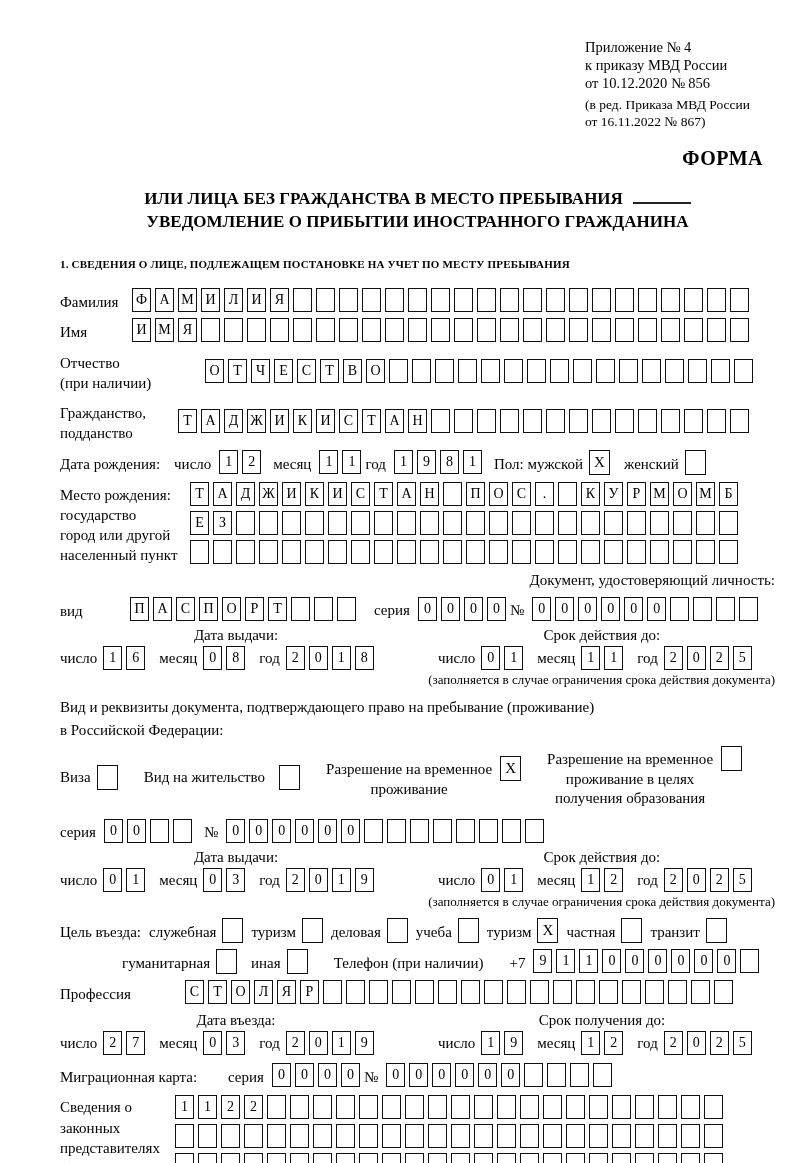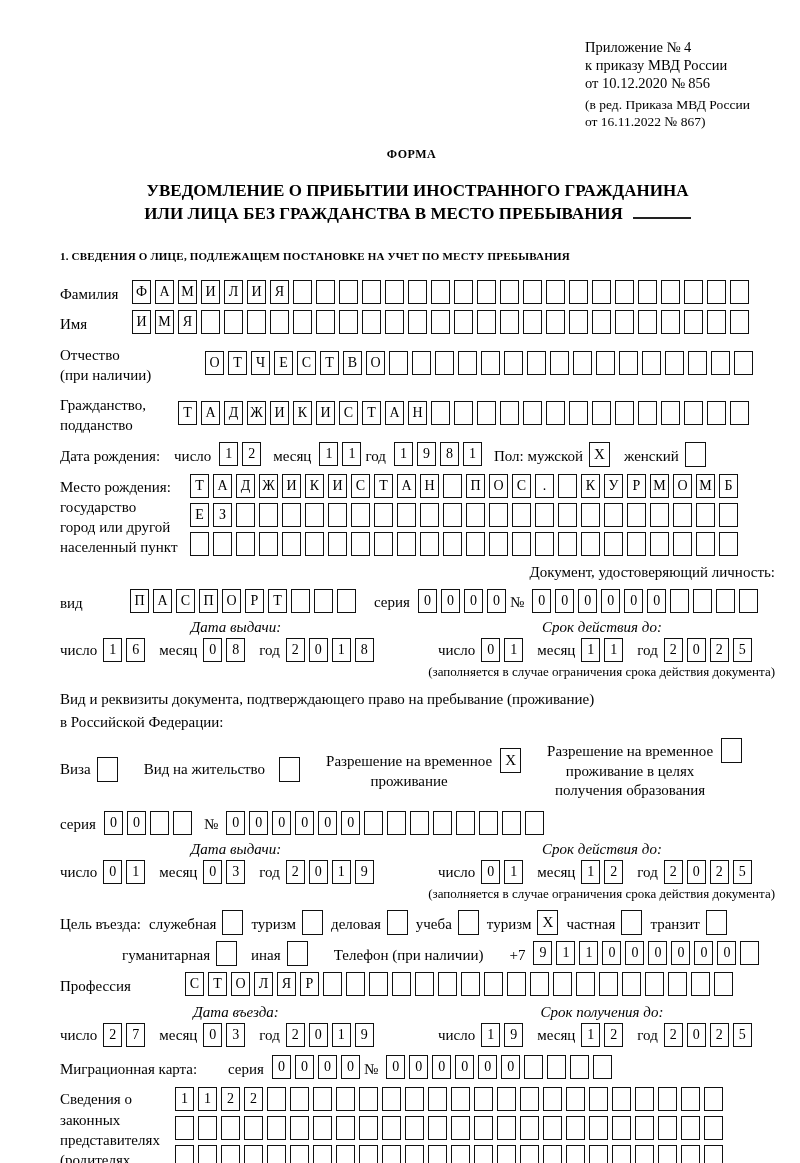--- a/index.html
+++ b/index.html
@@ -4,41 +4,41 @@
 <style>
   * { margin:0; padding:0; box-sizing:border-box; }
   html,body { background:#ffffff; }
   body {
     width:800px; height:1163px; margin:0 auto; overflow:hidden;
     font-family:"Liberation Serif", serif; font-size:15px; color:#000;
     padding:38px 25px 10px 60px;
   }
   .appendix { margin-left:auto; width:190px; font-size:14.5px; line-height:1.25; }
   .appendix .edition { font-size:13.5px; margin-top:5px; }
-  .forma { text-align:center; font-weight:bold; font-size:12px; padding-right:12px; margin-top:16px; letter-spacing:0.5px; }
+  .forma { text-align:right; font-weight:bold; font-size:20px; padding-right:12px; margin-top:16px; letter-spacing:0.5px; }
   .doc-title { text-align:center; font-weight:bold; font-size:17px; line-height:1.35; margin-top:18px; }
   .blank-line { display:inline-block; width:58px; border-bottom:2px solid #222; height:14px; margin-left:10px; }
   .sec-heading { font-weight:bold; font-size:11px; margin-top:24px; margin-bottom:18px; letter-spacing:0.2px; }
 
   .frow { display:flex; align-items:center; margin-bottom:6px; white-space:nowrap; }
   .flabel { flex-shrink:0; padding-top:4px; line-height:1.35; }
   .boxes { display:inline-flex; flex-wrap:nowrap; }
   .cell {
     display:inline-block; width:19px; height:24px; border:1.7px solid #111;
     margin-right:4px; text-align:center; line-height:21px; font-size:14px;
     flex-shrink:0; background:#fff;
   }
   .cbox { width:21px; height:25px; margin:0 0 0 6px; line-height:22px; font-size:15px; }
   .stack { display:flex; flex-direction:column; row-gap:5px; }
   .inline-label { padding-top:4px; }
   .gap-s { margin-left:8px; } .gap-m { margin-left:14px; } .gap-l { margin-left:26px; }
 
   .datepair { display:flex; margin-bottom:2px; }
   .dategroup { display:flex; flex-direction:column; }
-  .dategroup .dg-head { text-align:center; margin-bottom:2px;font-style:italic; }
+  .dategroup .dg-head { text-align:center; margin-bottom:2px; }
   .dg-line { display:flex; align-items:flex-start; white-space:nowrap; }
   .dg-line .dlabel { padding-top:4px; margin-right:6px; }
   .dg-line .dlabel + .boxes { margin-right:10px; }
   .note-right { text-align:right; font-size:13px; margin-bottom:8px; }
   .para { line-height:1.55; margin-bottom:4px; }
   .center-bold { text-align:right; font-weight:normal; margin:2px 0 8px 0; }
   .opt { display:flex; align-items:flex-start; }
   .opt .ml { text-align:center; line-height:1.3; padding-top:4px; }
 </style>
 </head>
@@ -50,24 +50,24 @@
   <div>от 10.12.2020 № 856</div>
   <div class="edition">
     <div>(в ред. Приказа МВД России</div>
     <div>от 16.11.2022 № 867)</div>
   </div>
 </div>
 
 <div class="forma">ФОРМА</div>
 
 <div class="doc-title">
-  <div>УВЕДОМЛЕНИЕ О ПРИБЫТИИ ИНОСТРАННОГО ГРАЖДАНИНА</div>
   <div>
     <span>ИЛИ ЛИЦА БЕЗ ГРАЖДАНСТВА В МЕСТО ПРЕБЫВАНИЯ</span><span class="blank-line"></span>
   </div>
+  <div>УВЕДОМЛЕНИЕ О ПРИБЫТИИ ИНОСТРАННОГО ГРАЖДАНИНА</div>
 </div>
 
 <div class="sec-heading">1. СВЕДЕНИЯ О ЛИЦЕ, ПОДЛЕЖАЩЕМ ПОСТАНОВКЕ НА УЧЕТ ПО МЕСТУ ПРЕБЫВАНИЯ</div>
 
 <div class="frow">
   <span class="flabel" style="width:72px">Фамилия</span>
   <span class="boxes">
       <span class="cell">Ф</span>
       <span class="cell">А</span>
       <span class="cell">М</span>

